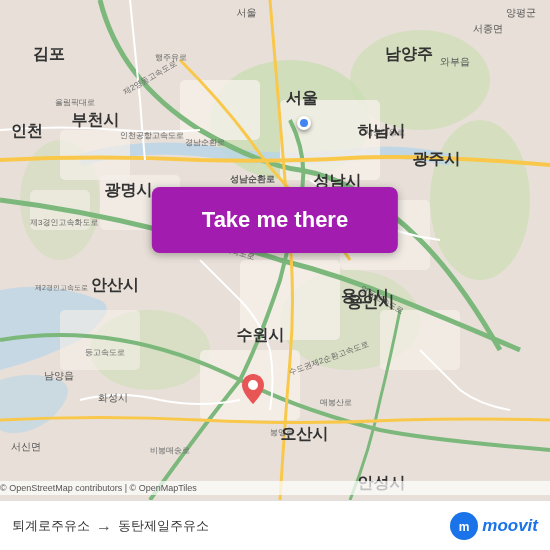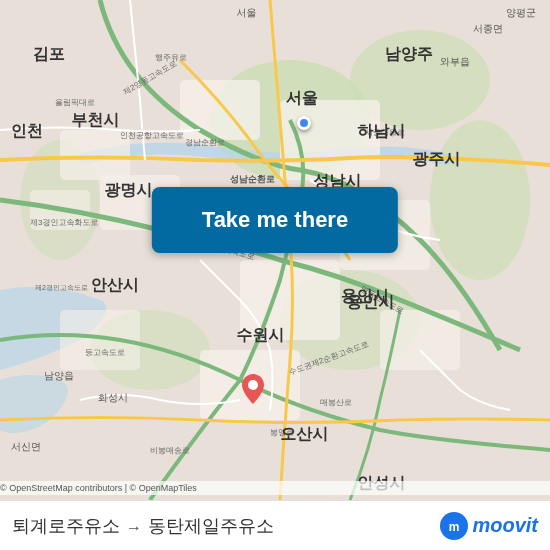--- a/index.html
+++ b/index.html
@@ -17,21 +17,21 @@
       position: relative;
       overflow: hidden;
     }
 
     
     #take-me-there-btn {
       position: absolute;
       left: 50%;
       top: 40%;
       transform: translate(-50%, -50%);
-      background-color: #0369a1;
+      background-color: #a21caf;
       color: white;
       border: none;
       border-radius: 8px;
       padding: 20px 50px;
       font-size: 22px;
       font-weight: bold;
       cursor: pointer;
       z-index: 100;
       white-space: nowrap;
       box-shadow: 0 2px 8px rgba(0,0,0,0.3);
@@ -66,38 +66,38 @@
     }
 
     #footer-route {
       display: flex;
       align-items: center;
       gap: 6px;
       flex: 1;
     }
 
     .footer-place {
-      font-size: 18px;
+      font-size: 13px;
       color: #333;
       font-weight: 500;
     }
 
     .footer-arrow {
       font-size: 16px;
       color: #555;
     }
 
     #moovit-logo {
       display: flex;
       align-items: center;
       gap: 4px;
     }
 
     .moovit-text {
-      font-size: 20px;
+      font-size: 17px;
       font-weight: bold;
       color: #1a73e8;
       font-style: italic;
     }
 
     
     #attribution {
       position: absolute;
       bottom: 55px;
       left: 0;

